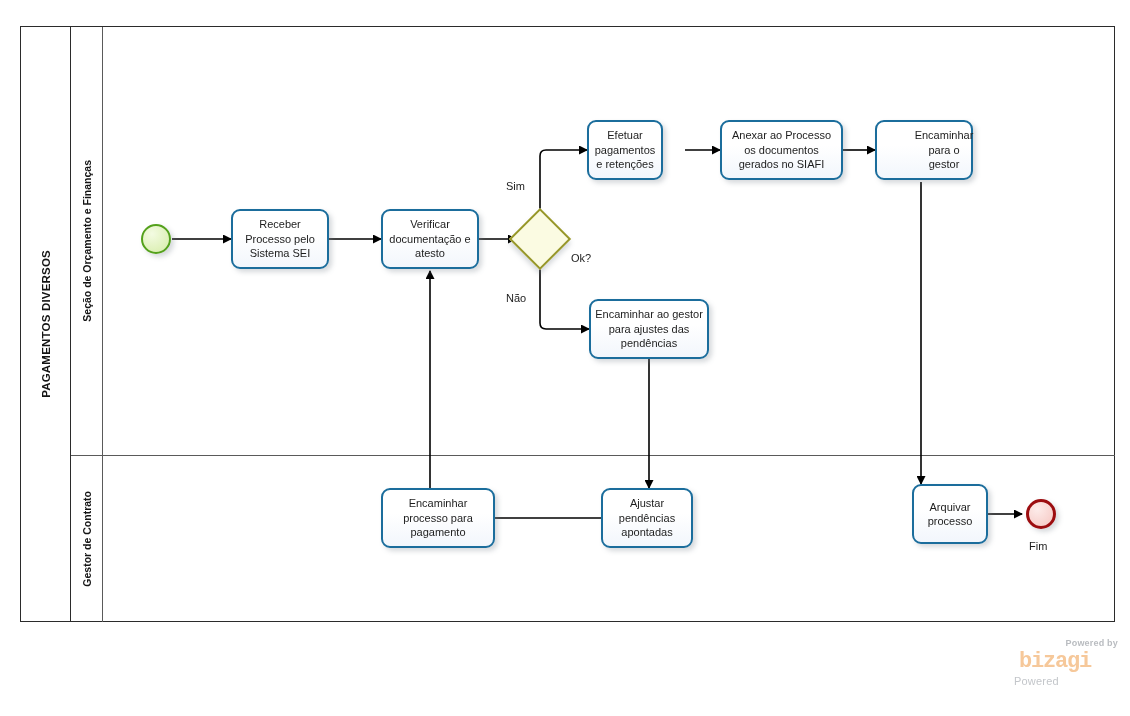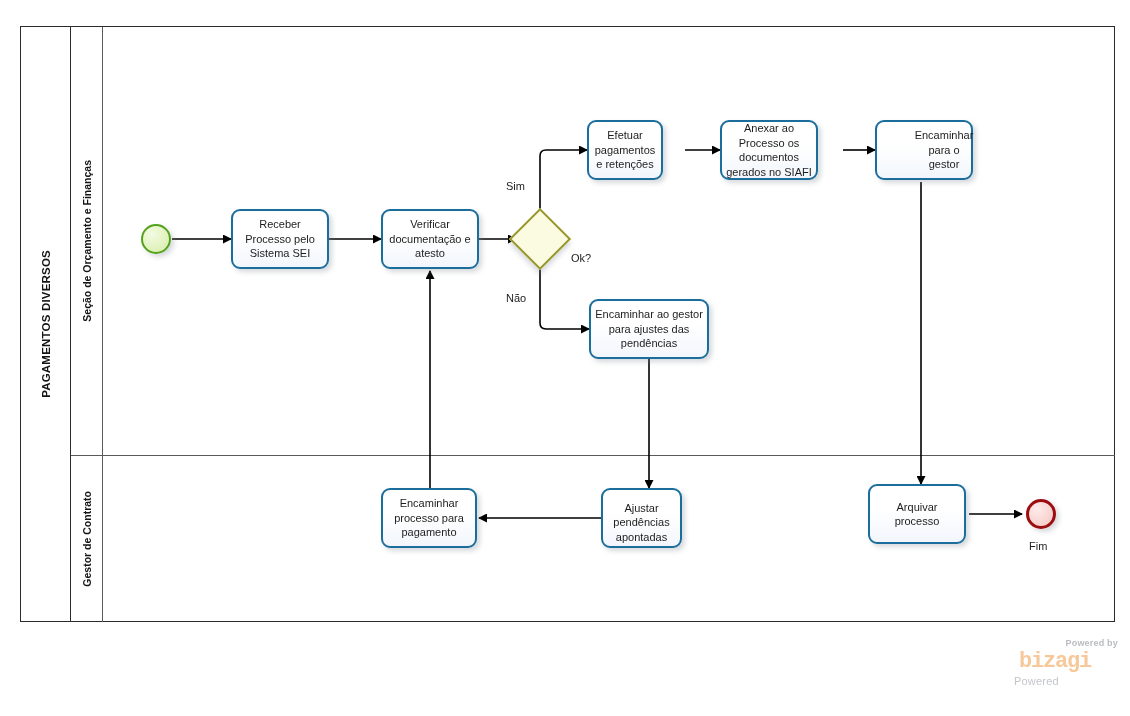--- a/index.html
+++ b/index.html
@@ -248,41 +248,41 @@
   </div>
 
   <div class="task" style="left:231px; top:209px; width:98px; height:60px;">
     <span>Receber Processo pelo Sistema SEI</span>
   </div>
 
   <div class="task" style="left:587px; top:120px; width:76px; height:60px;">
     <span>Efetuar pagamentos e retenções</span>
   </div>
 
-  <div class="task" style="left:720px; top:120px; width:98px; height:60px;">
+  <div class="task" style="left:720px; top:120px; width:123px; height:60px;">
     <span>Anexar ao Processo os documentos gerados no SIAFI</span>
   </div>
 
   <div class="task" style="left:875px; top:120px; width:98px; height:60px;padding-left:44px;">
     <span>Encaminhar para o gestor</span>
   </div>
 
   <div class="task" style="left:589px; top:299px; width:120px; height:60px;">
     <span>Encaminhar ao gestor para ajustes das pendências</span>
   </div>
 
-  <div class="task" style="left:601px; top:488px; width:81px; height:60px;align-items:flex-end;">
+  <div class="task" style="left:601px; top:488px; width:92px; height:60px;">
     <span>Ajustar pendências apontadas</span>
   </div>
 
-  <div class="task" style="left:381px; top:488px; width:96px; height:60px;">
+  <div class="task" style="left:381px; top:488px; width:114px; height:60px;">
     <span>Encaminhar processo para pagamento</span>
   </div>
 
-  <div class="task" style="left:868px; top:484px; width:98px; height:60px;">
+  <div class="task" style="left:912px; top:484px; width:76px; height:60px;">
     <span>Arquivar processo</span>
   </div>
 
   <div class="logo">
     <div class="logo-powered">Powered by</div>
     <div class="logo-word">bizagi</div>
     <div class="logo-sub">Powered</div>
   </div>
 
 </div>

